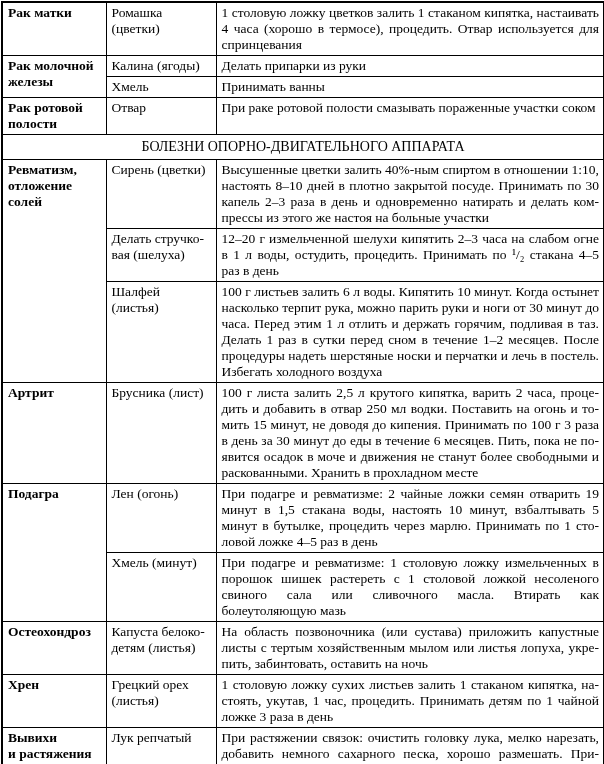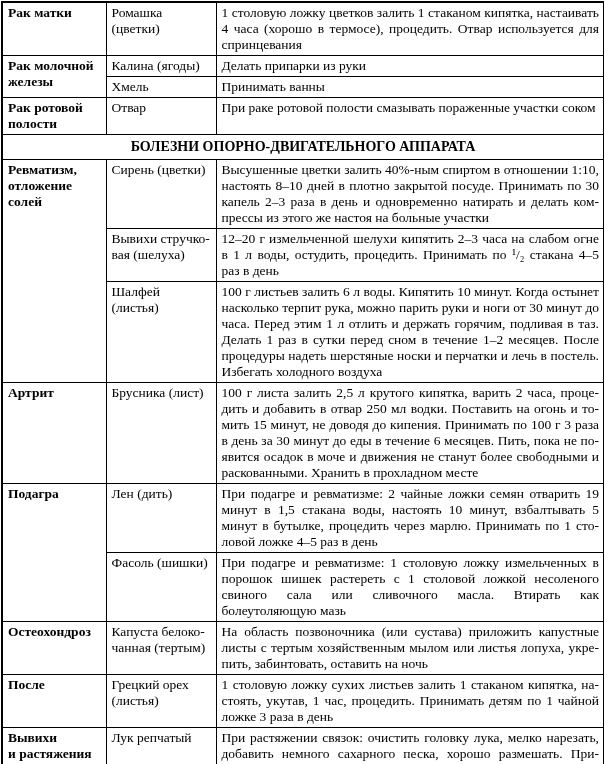--- a/index.html
+++ b/index.html
@@ -37,21 +37,21 @@
     white-space: pre-line;
     margin-top: 43px;
   }
   td.c-instr {
     text-align: justify;
     hyphens: manual;
     -webkit-hyphens: manual;
   }
   tr.section-row td {
     text-align: center;
-    font-weight: bold;
+    font-weight: normal;
     font-size: 14px;
     padding: 4px 2px;
     white-space: normal;
     border-radius: 9px;
   }
 </style>
 </head>
 <body>
 
 <table class="remedies">
@@ -92,55 +92,55 @@
     </tr>
 
     <tr>
       <td class="c-disease" rowspan="3">Ревматизм,
 отложение
 солей</td>
       <td class="c-remedy">Сирень (цветки)</td>
       <td class="c-instr">Высушенные цветки залить 40%-ным спиртом в отношении 1:10, настоять 8–10 дней в плотно закрытой посуде. Принимать по 30 капель 2–3 раза в день и одновременно натирать и делать ком­прессы из этого же настоя на больные участки</td>
     </tr>
     <tr>
-      <td class="c-remedy">Вывихи стручко-
+      <td class="c-remedy">Делать стручко-
 вая (шелуха)</td>
       <td class="c-instr">12–20 г измельченной шелухи кипятить 2–3 часа на слабом ог­не в 1 л воды, остудить, процедить. Принимать по ¹/₂ стакана 4–5 раз в день</td>
     </tr>
     <tr>
       <td class="c-remedy">Шалфей
 (листья)</td>
       <td class="c-instr">100 г листьев залить 6 л воды. Кипятить 10 минут. Когда осты­нет насколько терпит рука, можно парить руки и ноги от 30 ми­нут до часа. Перед этим 1 л отлить и держать горячим, подливая в таз. Делать 1 раз в сутки перед сном в течение 1–2 месяцев. После процедуры надеть шерстяные носки и перчатки и лечь в постель. Избегать холодного воздуха</td>
     </tr>
 
     <tr>
       <td class="c-disease">Артрит</td>
       <td class="c-remedy">Брусника (лист)</td>
       <td class="c-instr">100 г листа залить 2,5 л крутого кипятка, варить 2 часа, проце­дить и добавить в отвар 250 мл водки. Поставить на огонь и то­мить 15 минут, не доводя до кипения. Принимать по 100 г 3 раза в день за 30 минут до еды в течение 6 месяцев. Пить, пока не по­явится осадок в моче и движения не станут более свободными и раскованными. Хранить в прохладном месте</td>
     </tr>
 
     <tr>
       <td class="c-disease" rowspan="2">Подагра</td>
-      <td class="c-remedy">Лен (дить)</td>
+      <td class="c-remedy">Лен (огонь)</td>
       <td class="c-instr">При подагре и ревматизме: 2 чайные ложки семян отварить 19 минут в 1,5 стакана воды, настоять 10 минут, взбалтывать 5 минут в бутылке, процедить через марлю. Принимать по 1 сто­ловой ложке 4–5 раз в день</td>
     </tr>
     <tr>
-      <td class="c-remedy">Фасоль (шишки)</td>
+      <td class="c-remedy">Хмель (минут)</td>
       <td class="c-instr">При подагре и ревматизме: 1 столовую ложку измельченных в по­рошок шишек растереть с 1 столовой ложкой несоленого свиного сала или сливочного масла. Втирать как болеутоляющую мазь</td>
     </tr>
 
     <tr>
       <td class="c-disease">Остеохондроз</td>
       <td class="c-remedy">Капуста белоко-
-чанная (тертым)</td>
+детям (листья)</td>
       <td class="c-instr">На область позвоночника (или сустава) приложить капустные листы с тертым хозяйственным мылом или листья лопуха, укре­пить, забинтовать, оставить на ночь</td>
     </tr>
 
     <tr>
-      <td class="c-disease">После</td>
+      <td class="c-disease">Хрен</td>
       <td class="c-remedy">Грецкий орех
 (листья)</td>
       <td class="c-instr">1 столовую ложку сухих листьев залить 1 стаканом кипятка, на­стоять, укутав, 1 час, процедить. Принимать детям по 1 чайной ложке 3 раза в день</td>
     </tr>
 
     <tr>
       <td class="c-disease">Вывихи
 и растяжения
 связок</td>
       <td class="c-remedy">Лук репчатый</td>

